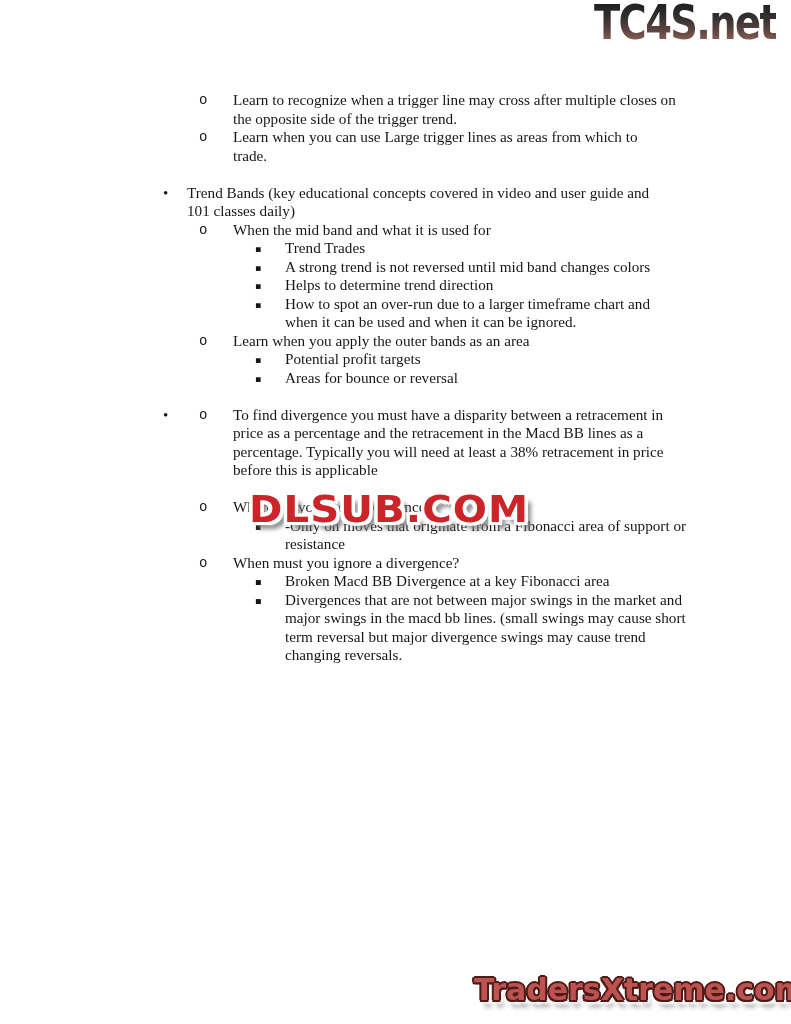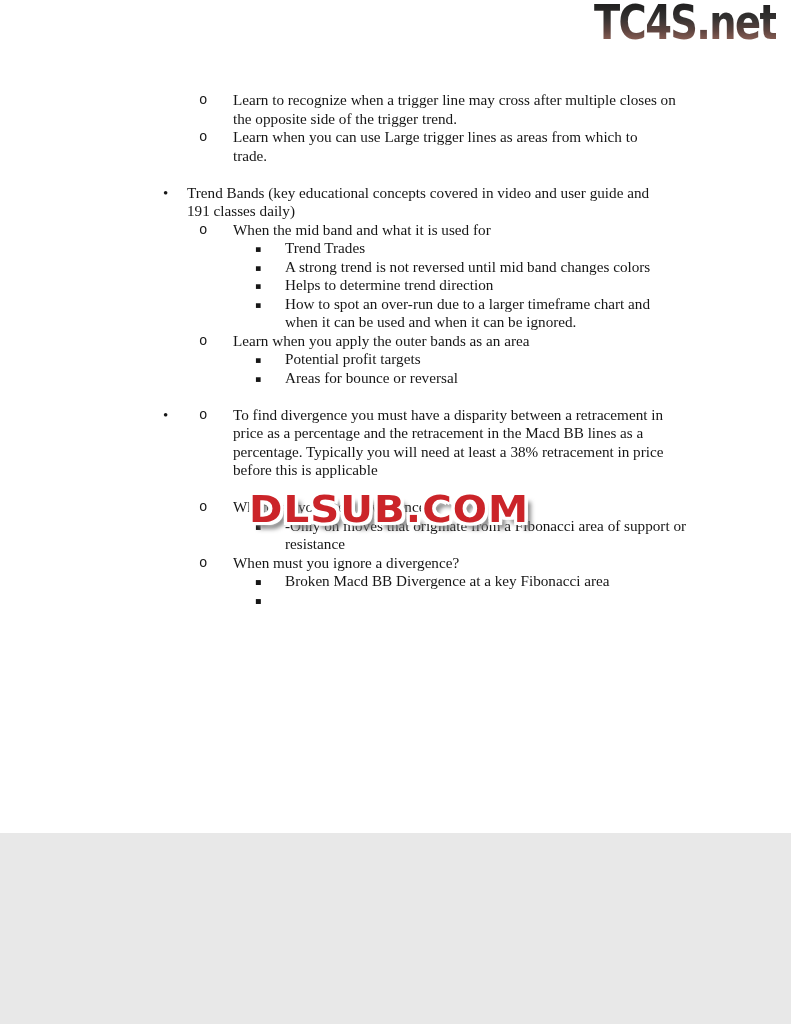--- a/index.html
+++ b/index.html
@@ -1,16 +1,16 @@
 <!DOCTYPE html>
 <html><head>
 <meta charset="utf-8">
 <style>
   html,body{margin:0;padding:0;background:#e8e8e8;}
-  .page{position:relative;width:791px;height:833px;background:#ffffff;overflow:hidden;
+  .page{position:relative;width:791px;height:1024px;background:#ffffff;overflow:hidden;
         font-family:"Liberation Serif",serif;}
 
   
   .logo{position:absolute;top:-3px;left:594px;z-index:4;
         font-family:"DejaVu Sans",sans-serif;font-weight:900;
         font-size:48px;line-height:50px;letter-spacing:-2px;
         transform:scaleX(.80);transform-origin:0 0;
         color:#3a3231;white-space:nowrap;}
   @supports ((-webkit-background-clip:text) or (background-clip:text)){
     .logo{background:linear-gradient(180deg,#1c1c1c 8%,#343231 42%,#5f4540 68%,#9a685c 94%);
@@ -78,21 +78,21 @@
     </div>
     <div class="item lvl2 narrow2">
       <span class="b b2">o</span>
       <span>Learn when you can use Large trigger lines as areas from which to trade.</span>
     </div>
 
     <div class="gap"></div>
 
     <div class="item lvl1">
       <span class="b b1">•</span>
-      <span>Trend Bands (key educational concepts covered in video and user guide and 191 classes daily)</span>
+      <span>Trend Bands (key educational concepts covered in video and user guide and 101 classes daily)</span>
     </div>
     <div class="item lvl2">
       <span class="b b2">o</span>
       <span>When the mid band and what it is used for</span>
     </div>
     <div class="item lvl3">
       <span class="b b3">▪</span>
       <span>Trend Trades</span>
     </div>
     <div class="item lvl3">
@@ -149,20 +149,21 @@
     </div>
     <div class="item lvl3">
       <span class="b b3">▪</span>
       <span>Broken Macd BB Divergence at a key Fibonacci area</span>
     </div>
     <div class="item lvl3">
       <span class="b b3">▪</span>
     </div>
     <div class="item lvl3 wide3">
       <span class="b b3">▪</span>
+      <span>Divergences that are not between major swings in the market and major swings in the macd bb lines. (small swings may cause short term reversal but major divergence swings may cause trend changing reversals.</span>
     </div>
 
   </div>
 
   <div class="wm-center">DLSUB.COM</div>
 
   <div class="wm-footer">TradersXtreme.com</div>
 
 </div>
 

